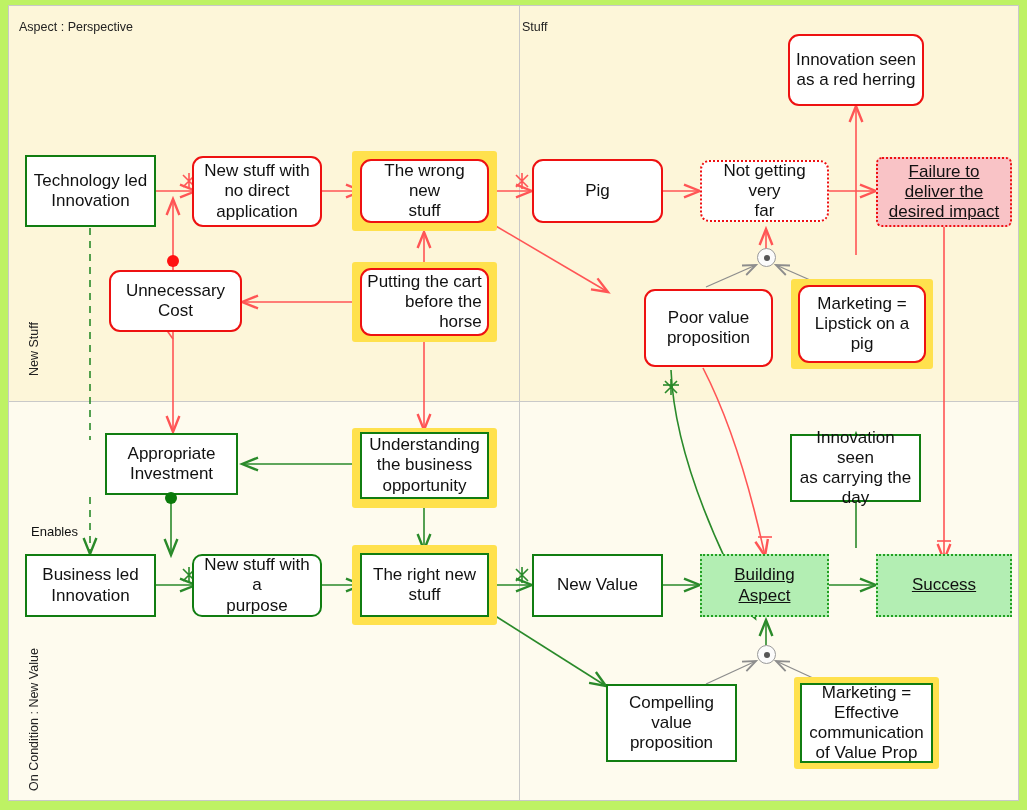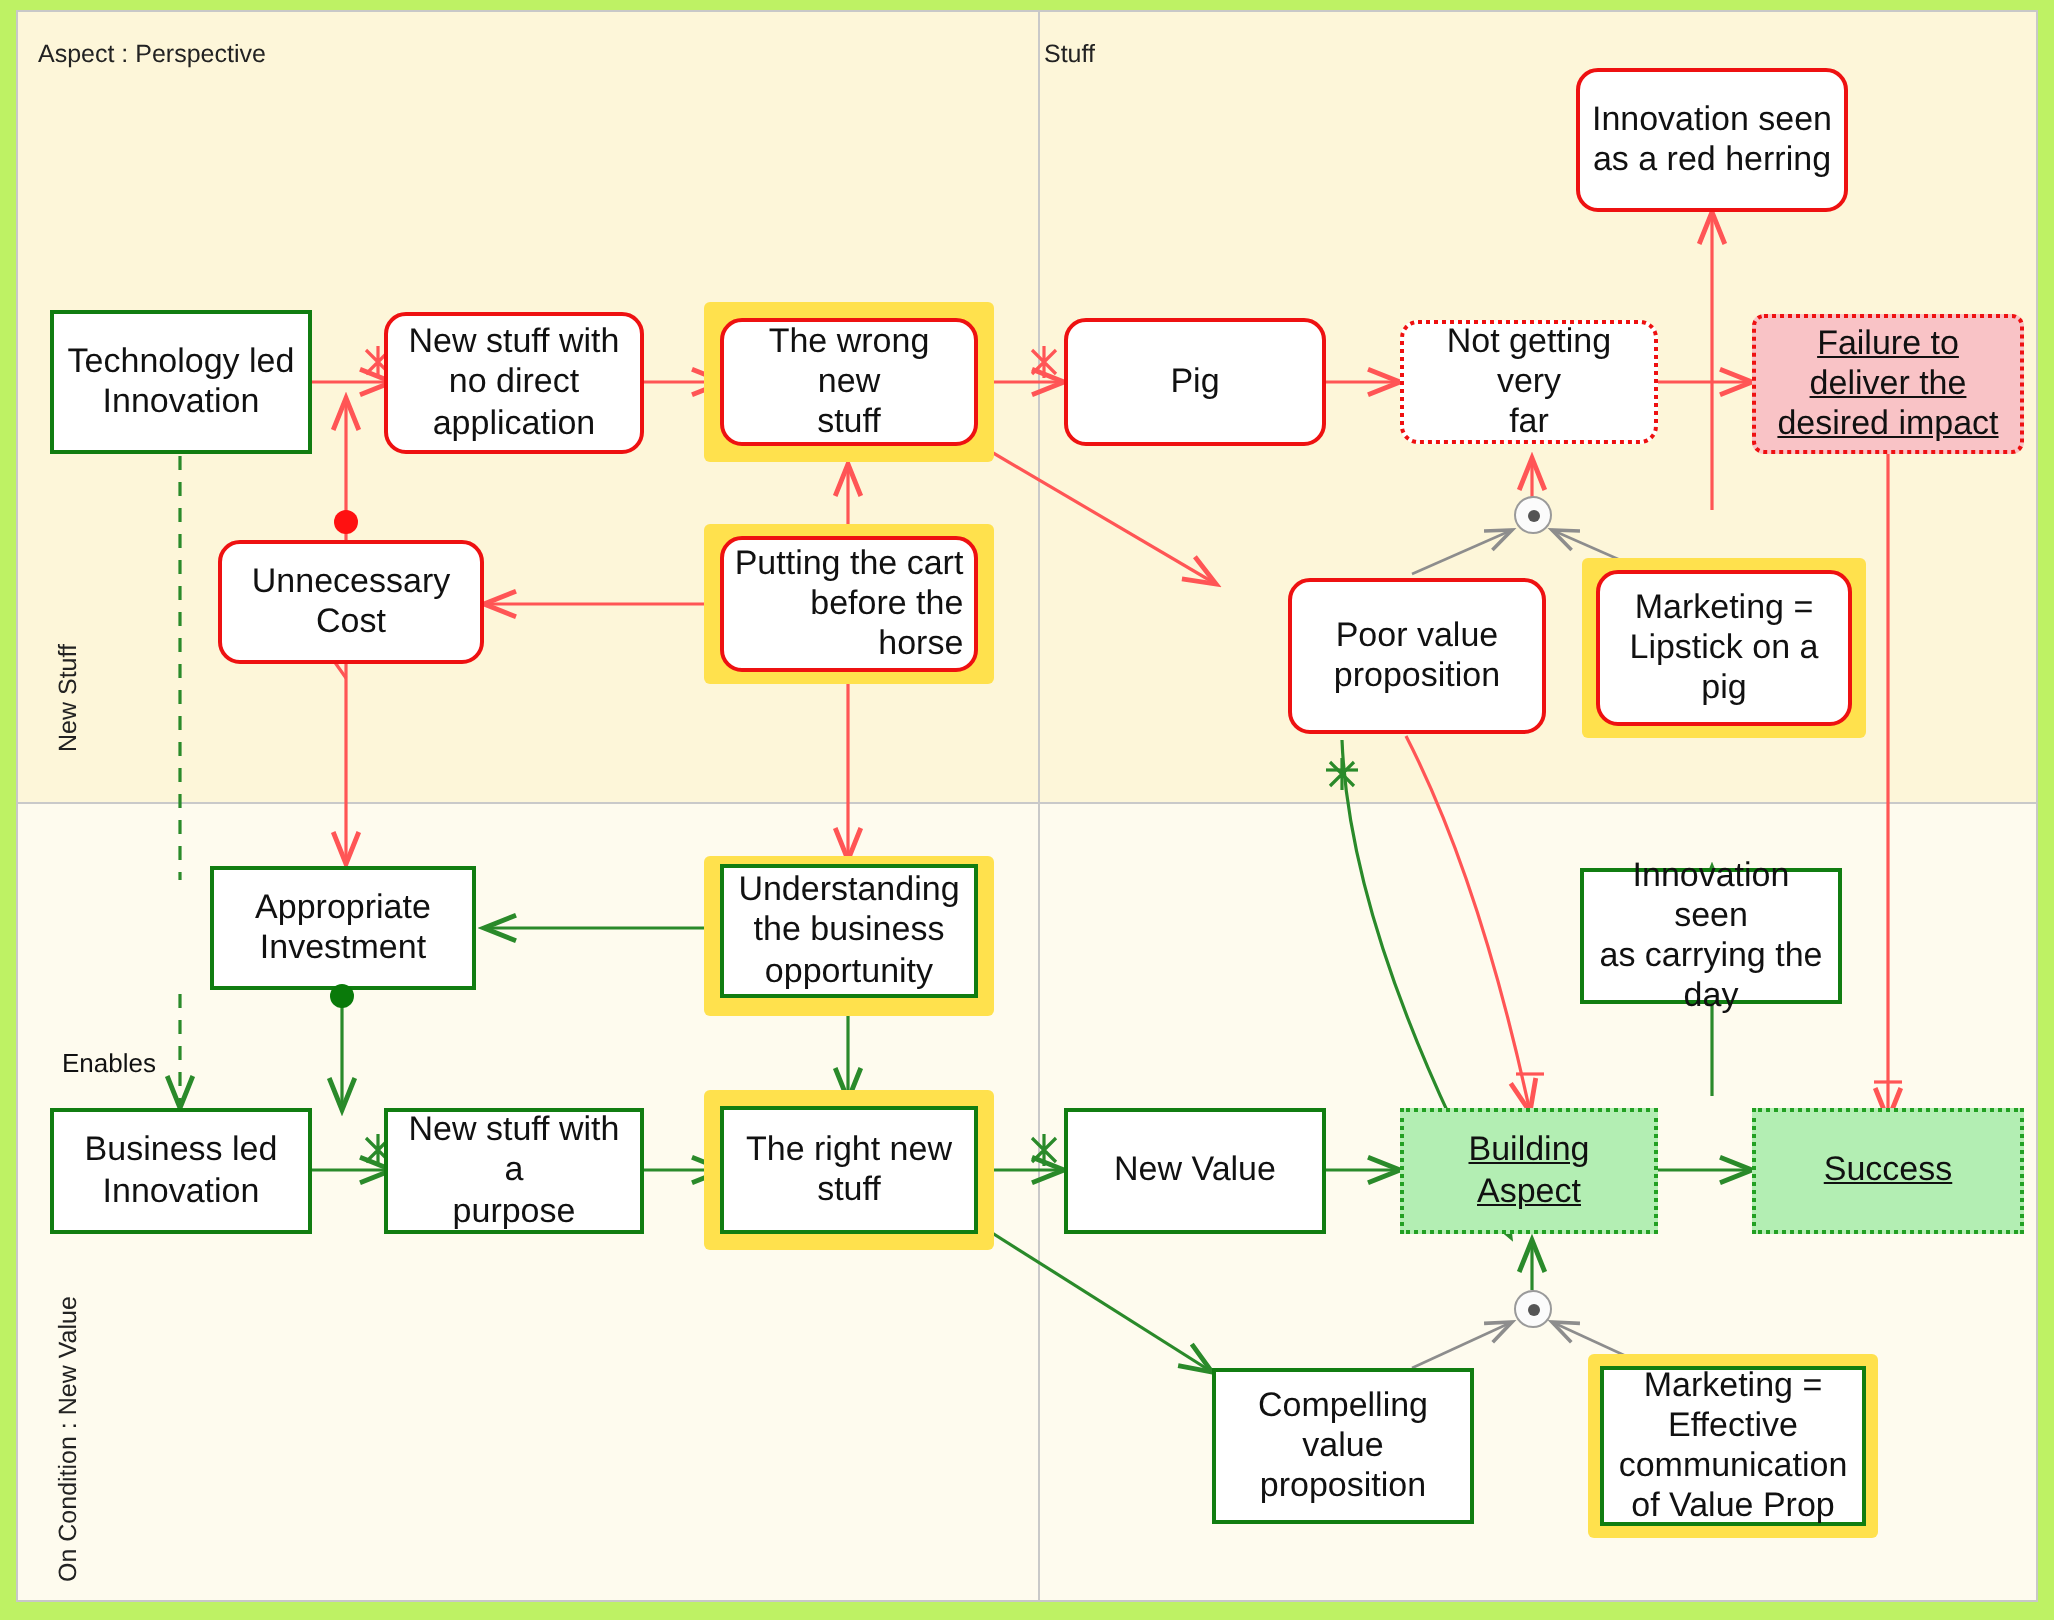--- a/index.html
+++ b/index.html
@@ -146,20 +146,20 @@
   <div class="node n-red-dot-fill ul" style="left:876px;top:157px;width:136px;height:70px;">Failure to<br>deliver the<br>desired impact</div>
   <div class="node n-red" style="left:788px;top:34px;width:136px;height:72px;">Innovation seen<br>as a red herring</div>
   <div class="node n-red" style="left:109px;top:270px;width:133px;height:62px;">Unnecessary<br>Cost</div>
   <div class="node n-red" style="left:360px;top:268px;width:129px;height:68px;text-align:right;">Putting the cart<br>before the<br>horse</div>
   <div class="node n-red" style="left:608px;top:289px;width:129px;height:78px;margin-left:36px;">Poor value<br>proposition</div>
   <div class="node n-red" style="left:798px;top:285px;width:128px;height:78px;">Marketing =<br>Lipstick on a pig</div>
   <div class="node n-green" style="left:105px;top:433px;width:133px;height:62px;">Appropriate<br>Investment</div>
   <div class="node n-green" style="left:360px;top:432px;width:129px;height:67px;">Understanding<br>the business<br>opportunity</div>
   <div class="node n-green" style="left:790px;top:434px;width:131px;height:68px;">Innovation seen<br>as carrying the<br>day</div>
   <div class="node n-green" style="left:25px;top:554px;width:131px;height:63px;">Business led<br>Innovation</div>
-  <div class="node n-green" style="left:192px;top:554px;width:130px;height:63px;">New stuff with a<br>purpose</div>
+  <div class="node n-green" style="left:192px;top:554px;width:130px;height:63px;border-radius:10px;">New stuff with a<br>purpose</div>
   <div class="node n-green" style="left:360px;top:553px;width:129px;height:64px;">The right new<br>stuff</div>
   <div class="node n-green" style="left:532px;top:554px;width:131px;height:63px;">New Value</div>
   <div class="node n-green-dot-fill ul" style="left:700px;top:554px;width:129px;height:63px;">Building Aspect</div>
   <div class="node n-green-dot-fill ul" style="left:876px;top:554px;width:136px;height:63px;">Success</div>
   <div class="node n-green" style="left:606px;top:684px;width:131px;height:78px;">Compelling<br>value<br>proposition</div>
   <div class="node n-green" style="left:800px;top:683px;width:133px;height:80px;">Marketing =<br>Effective<br>communication<br>of Value Prop</div>
 </div>
 
 </body></html>

